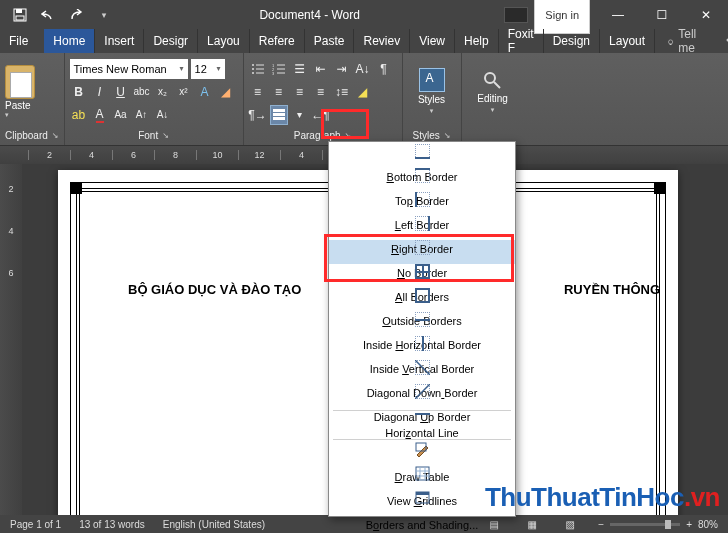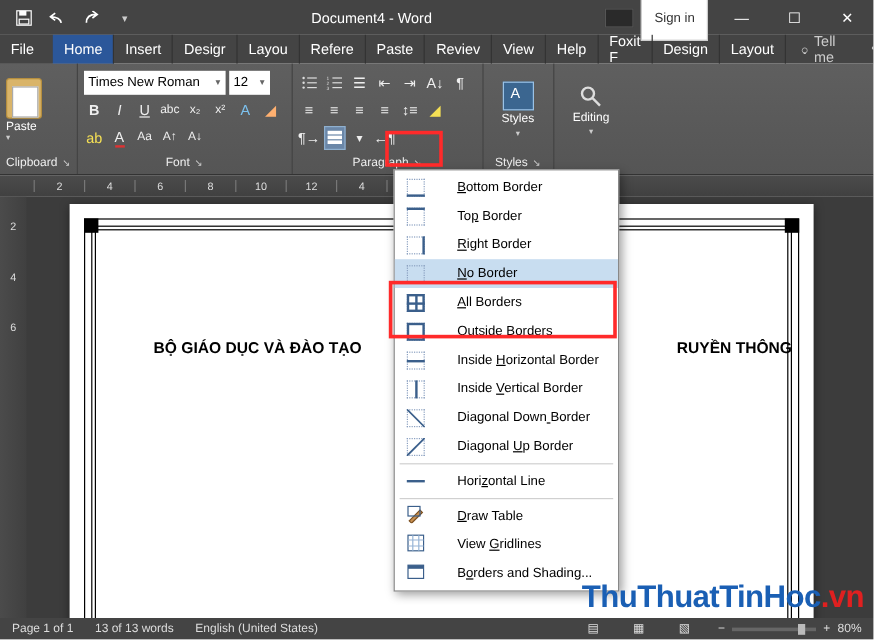--- a/index.html
+++ b/index.html
@@ -73,21 +73,21 @@
 .c1{top:-10px;left:-10px}.c2{top:-10px;right:-10px}
 .doc-text { position:absolute; top:112px; width:100%; display:flex; justify-content:space-between; font-family:"Times New Roman",serif; font-size:13px; font-weight:bold; padding:0 44px; }
 
 
 .hl { position:absolute; border:3px solid #ff2a2a; pointer-events:none; z-index:20; }
 .hl1 { top:109px; left:321px; width:48px; height:30px; }
 .hl2 { top:234px; left:324px; width:190px; height:48px; }
 
 
 .dropdown { position:absolute; top:141px; left:328px; width:188px; background:#fff; border:1px solid #888; box-shadow:2px 3px 8px rgba(0,0,0,.4); z-index:15; font-size:11px; padding:2px 0; }
-.dropdown .mi { display:flex; align-items:center; height:24px; padding:0 8px; gap:26px; }
+.dropdown .mi { display:flex; align-items:center; height:24px; padding:0 8px; gap:12px;flex-direction:column; }
 .dropdown .mi:hover, .dropdown .mi.hover { background:#c8ddf0; }
 .dropdown .sep { height:1px; background:#d0d0d0; margin:2px 4px; }
 .dropdown .mic { width:18px; height:18px; display:flex; align-items:center; justify-content:center; }
 .bbox { width:15px; height:15px; position:relative; }
 .bbox .o { position:absolute; inset:0; border:1px dotted #8aa0c0; }
 .bbox .sol-b { position:absolute; left:0; right:0; bottom:0; height:0; border-bottom:2px solid #3b5f8b; }
 .bbox .sol-t { position:absolute; left:0; right:0; top:0; border-top:2px solid #3b5f8b; }
 .bbox .sol-l { position:absolute; top:0; bottom:0; left:0; border-left:2px solid #3b5f8b; }
 .bbox .sol-r { position:absolute; top:0; bottom:0; right:0; border-right:2px solid #3b5f8b; }
 .bbox .sol-all { position:absolute; inset:0; border:2px solid #3b5f8b; }
@@ -364,20 +364,29 @@
           <div class="o"></div>
           <div class="sol-t"></div>
         </div>
       </span>
       <span>To<u>p</u> Border</span>
     </div>
     <div class="mi">
       <span class="mic">
         <div class="bbox">
           <div class="o"></div>
+          <div class="sol-l"></div>
+        </div>
+      </span>
+      <span><u>L</u>eft Border</span>
+    </div>
+    <div class="mi">
+      <span class="mic">
+        <div class="bbox">
+          <div class="o"></div>
           <div class="sol-r"></div>
         </div>
       </span>
       <span><u>R</u>ight Border</span>
     </div>
     <div class="mi hover">
       <span class="mic">
         <div class="bbox">
           <div class="o"></div>
         </div>

